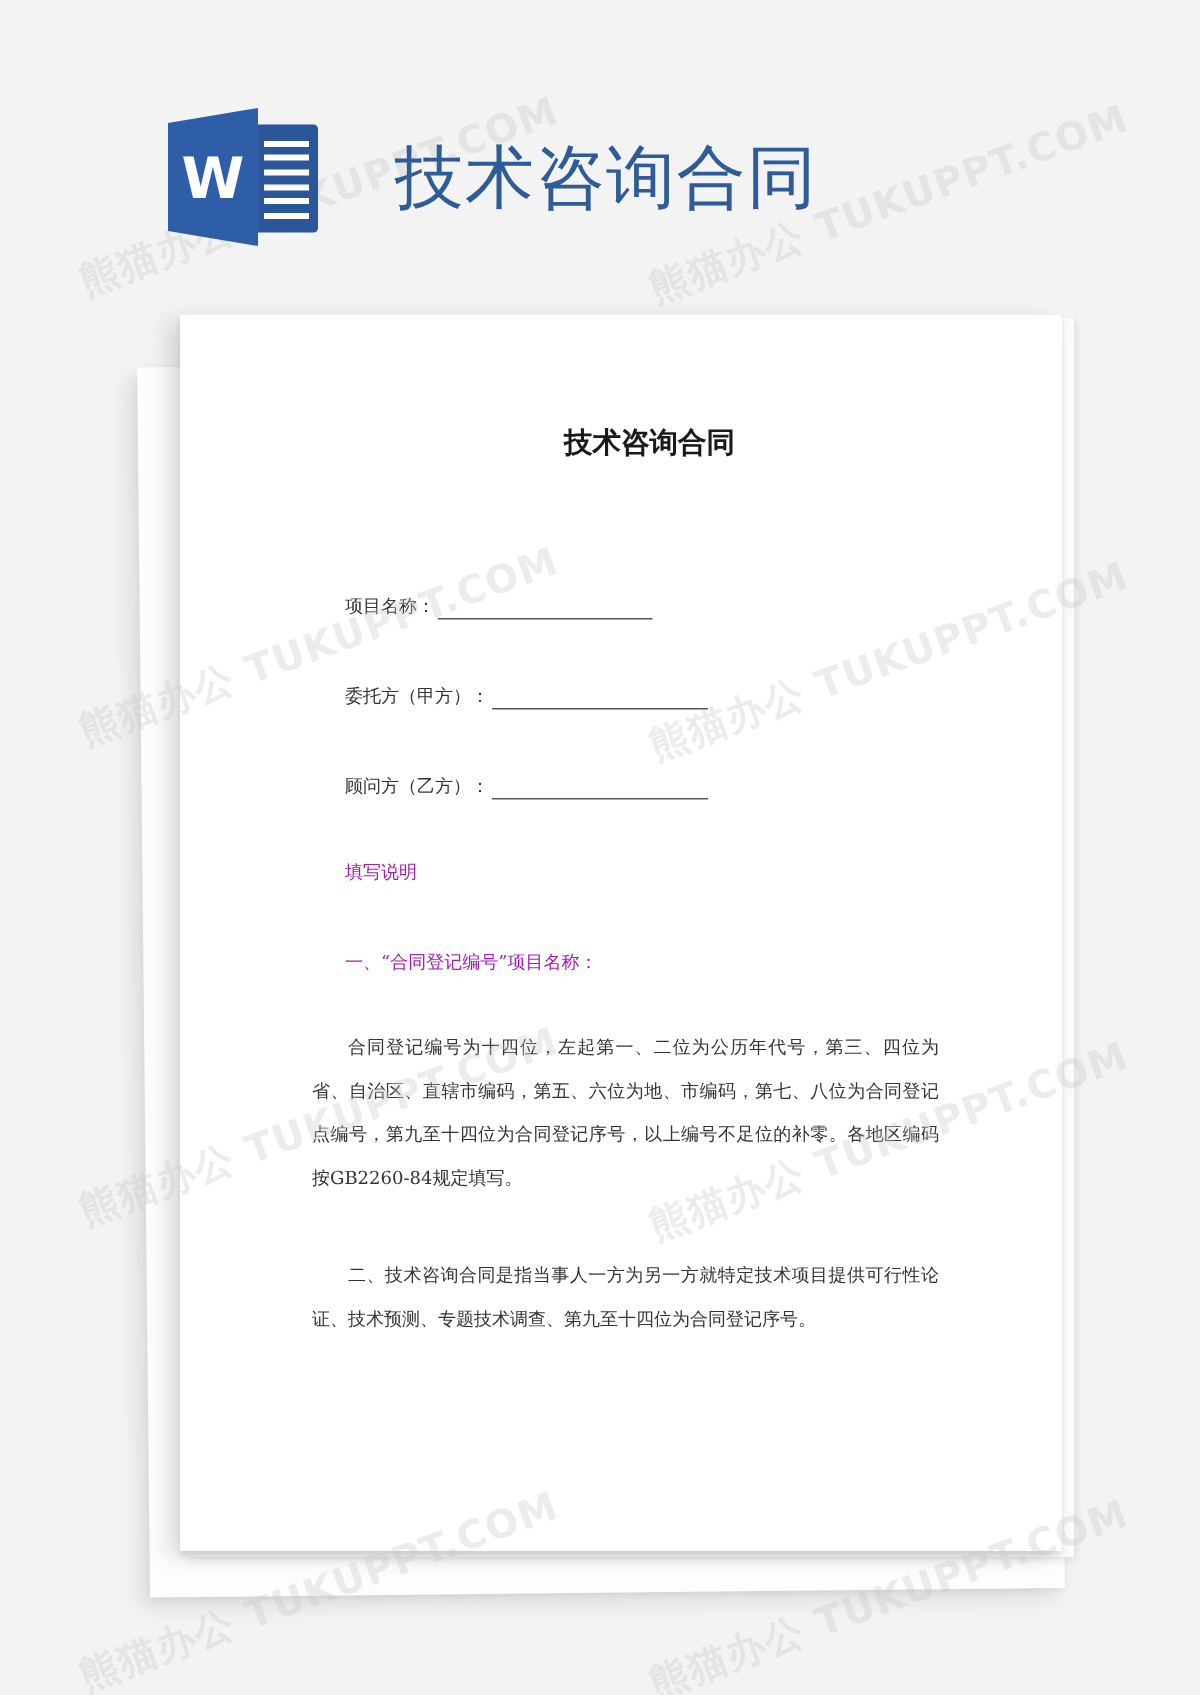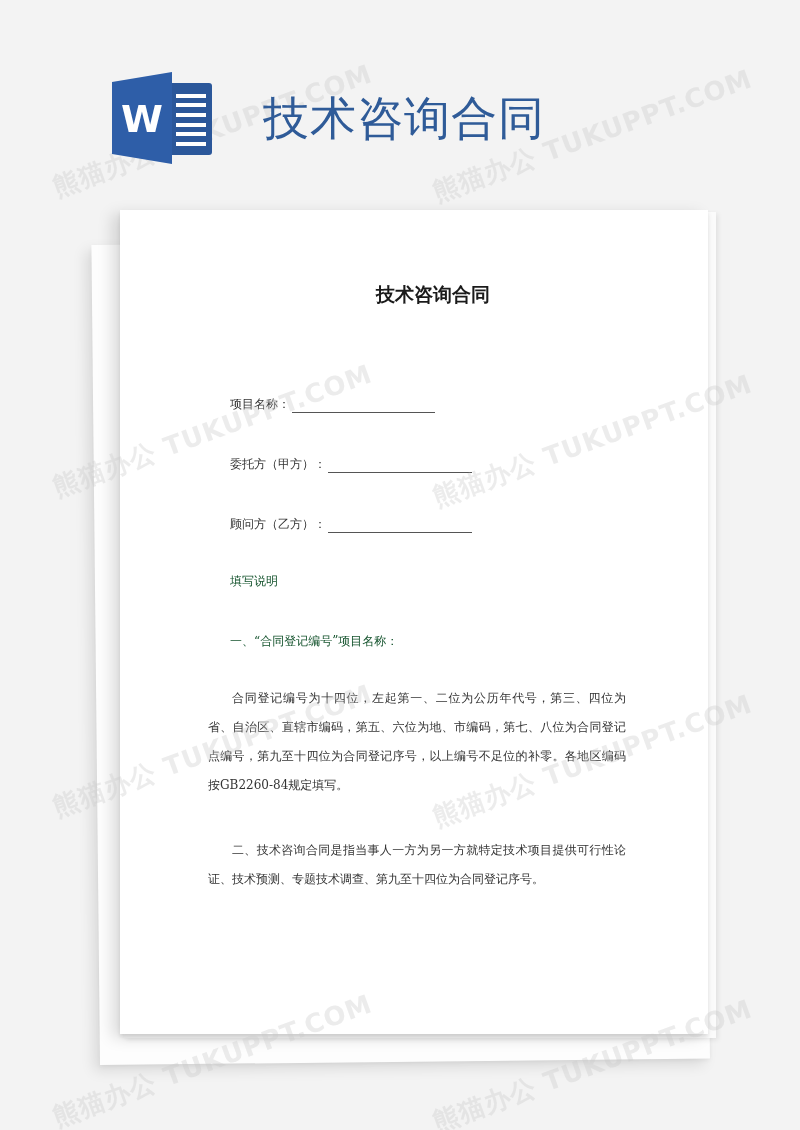--- a/index.html
+++ b/index.html
@@ -99,21 +99,21 @@
       line-height: 29px;
       text-align: justify;
     }
     .para.indent {
       text-indent: 24px;
     }
     .plain {
       position: absolute;
       left: 110px;
       font-size: 12px;
-      color: #14532d;
+      color: #a21caf;
       white-space: nowrap;
     }
     
     .watermark {
       position: absolute;
       font-family: "DejaVu Sans", "Liberation Sans", sans-serif;
       font-weight: bold;
       font-size: 26px;
       color: rgba(200,200,200,0.35);
       transform: rotate(-20deg);

